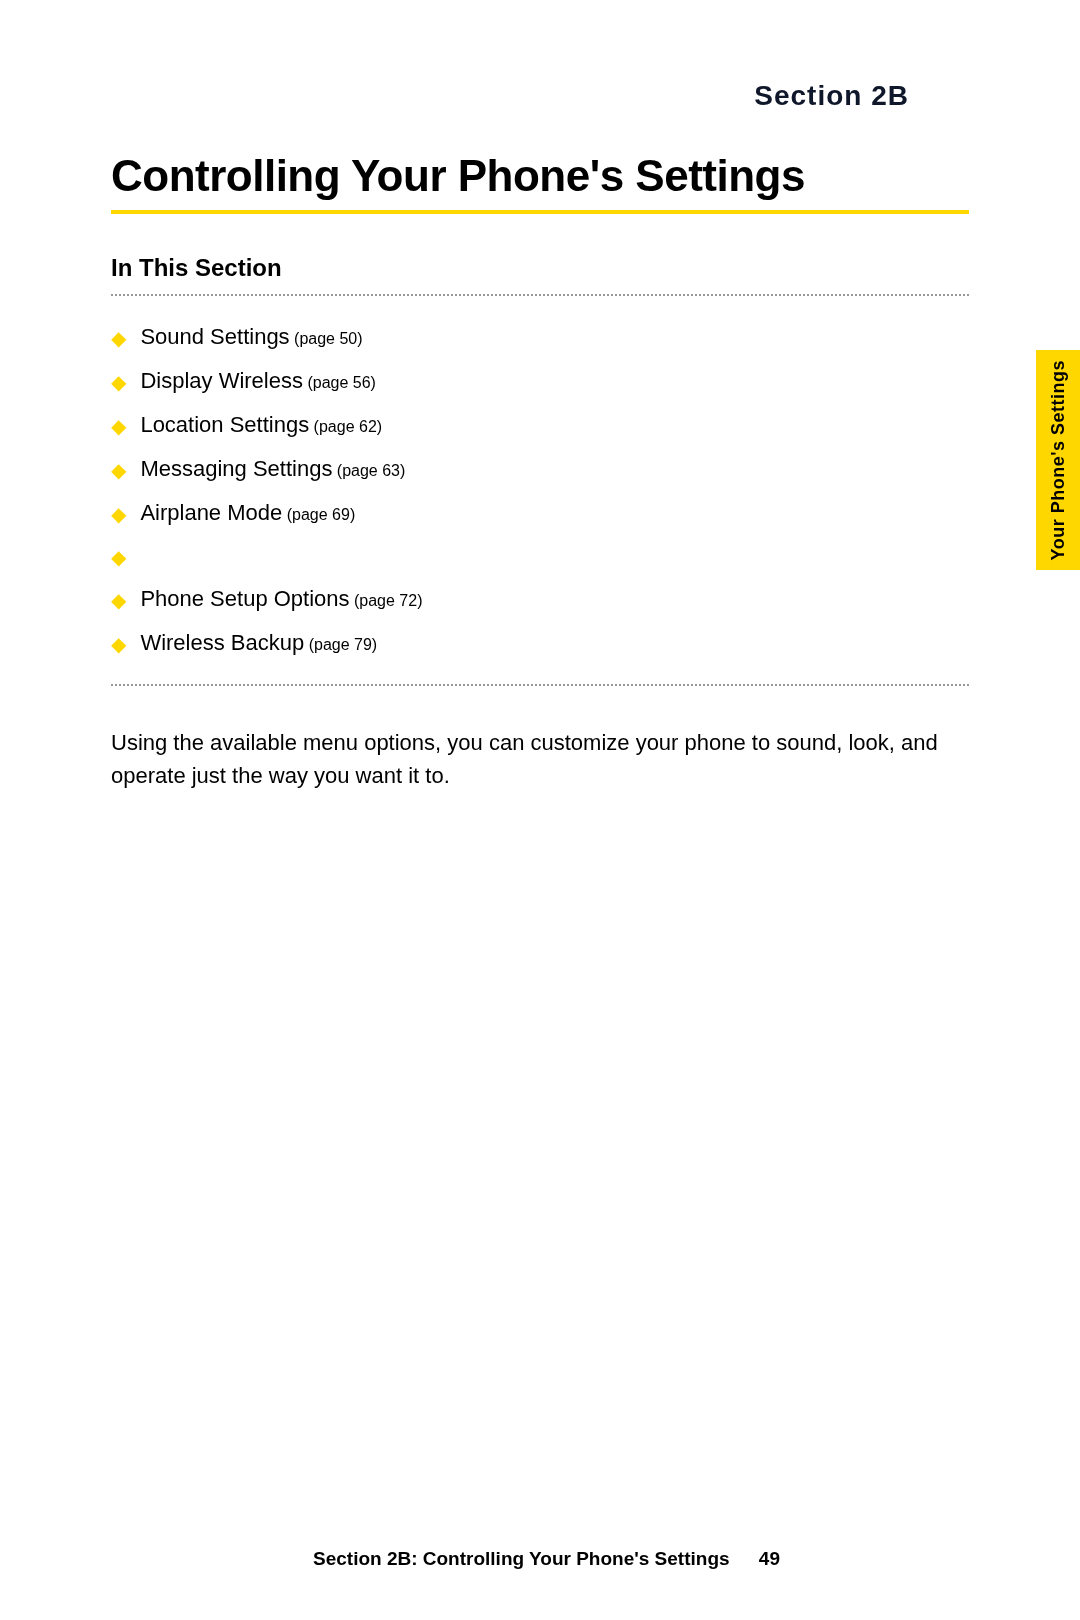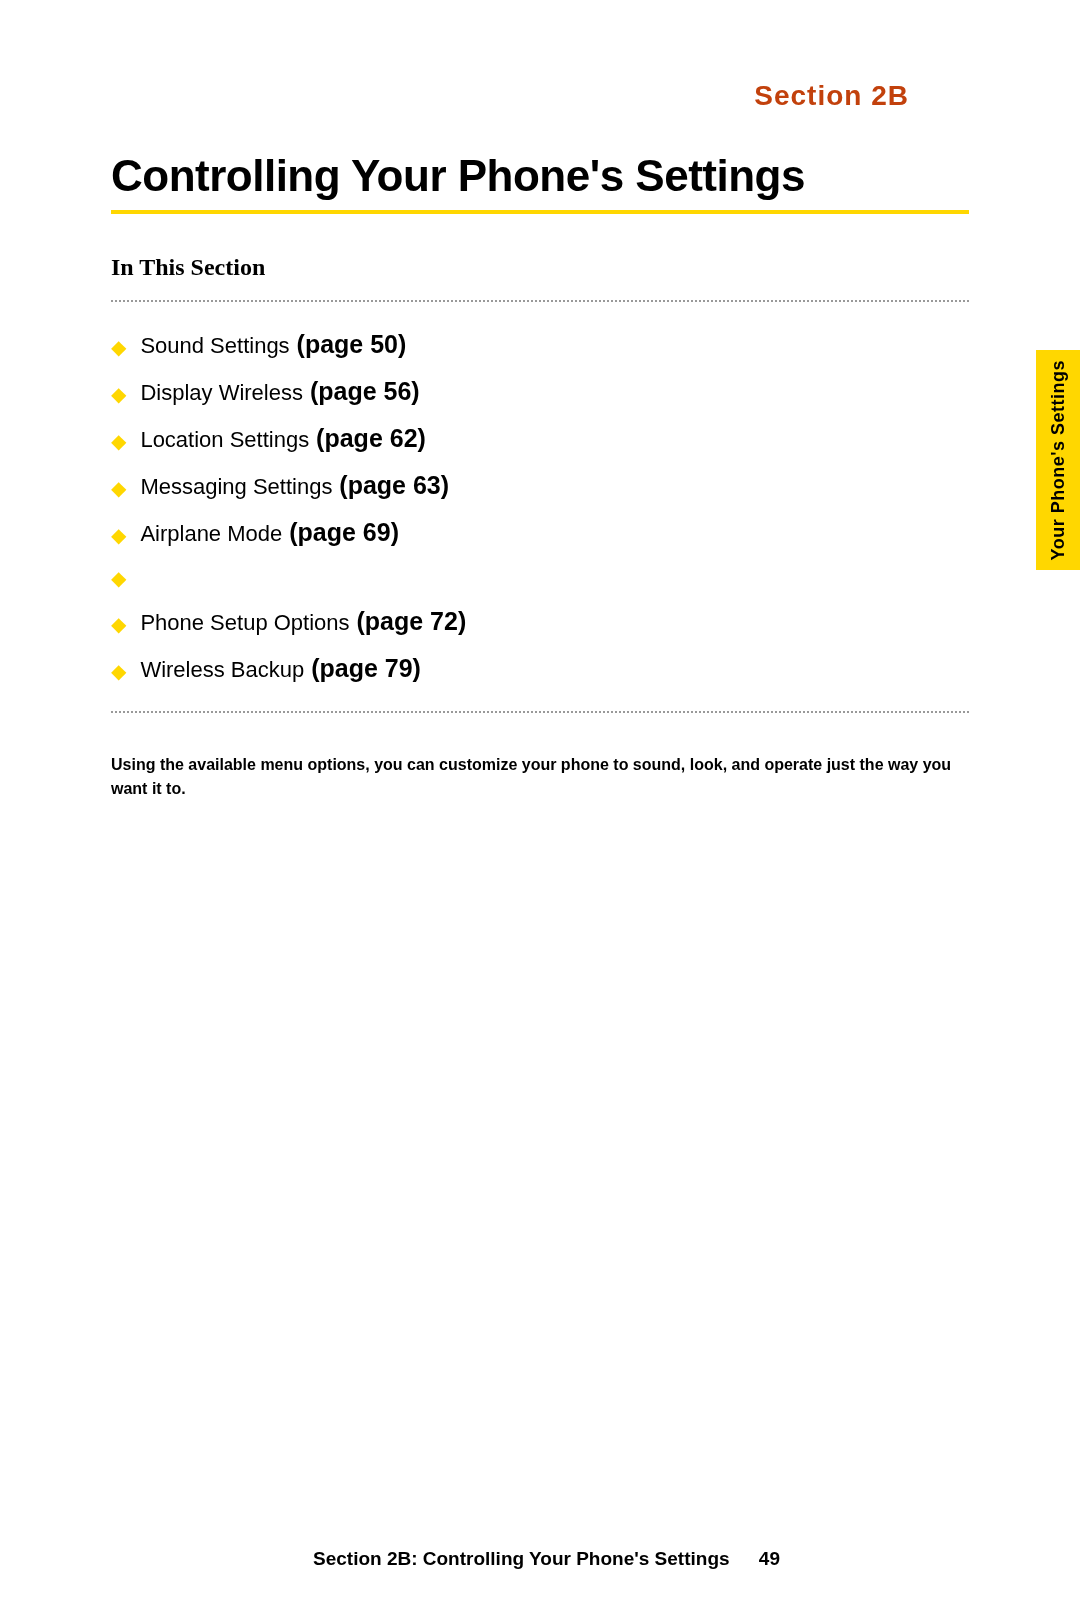--- a/index.html
+++ b/index.html
@@ -21,21 +21,21 @@
       width: 1080px;
       height: 1620px;
       position: relative;
       padding: 80px 111px 60px 111px;
     }
 
     .section-label {
       text-align: right;
       font-size: 28px;
       font-weight: bold;
-      color: #c2410c;
+      color: #0f172a;
       margin-bottom: 40px;
       padding-right: 60px;
       letter-spacing: 1px;
     }
 
     .page-title {
       font-size: 44px;
       font-weight: 900;
       color: #000;
       line-height: 1.1;
@@ -47,22 +47,21 @@
       height: 4px;
       background: #FFD700;
       margin-bottom: 40px;
       width: 100%;
     }
 
     .in-this-section-heading {
       font-size: 24px;
       font-weight: 900;
       color: #000;
-      margin-bottom: 19px;
-      font-family: Liberation Serif, serif;
+      margin-bottom: 12px;
     }
 
     .dotted-line {
       border: none;
       border-top: 2px dotted #999;
       margin-bottom: 28px;
       width: 100%;
     }
 
     .toc-list {
@@ -86,35 +85,35 @@
       position: relative;
       top: 1px;
     }
 
     .toc-item-bold {
       font-weight: 400;
       font-size: 22px;
     }
 
     .toc-item-normal {
-      font-weight: 700;
-      font-size: 25px;
+      font-weight: 400;
+      font-size: 16px;
       text-align: center;
     }
 
     .dotted-line-bottom {
       border: none;
       border-top: 2px dotted #999;
       margin-bottom: 40px;
       width: 100%;
     }
 
     .intro-bold {
-      font-size: 16px;
-      font-weight: 700;
+      font-size: 22px;
+      font-weight: 400;
       color: #000;
       line-height: 1.5;
       margin-bottom: 16px;
     }
 
     .intro-normal {
       font-size: 22px;
       font-weight: 400;
       color: #000;
       line-height: 1.6;

